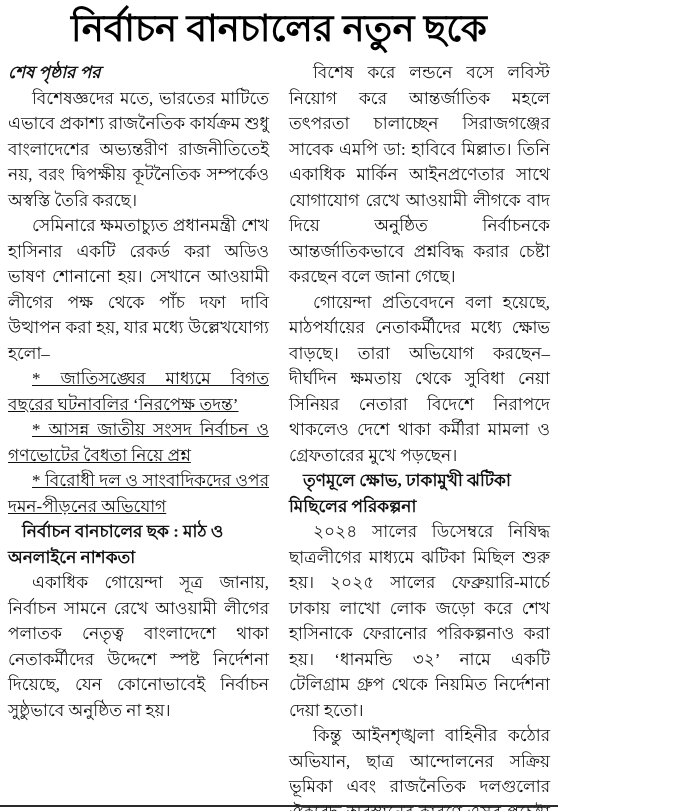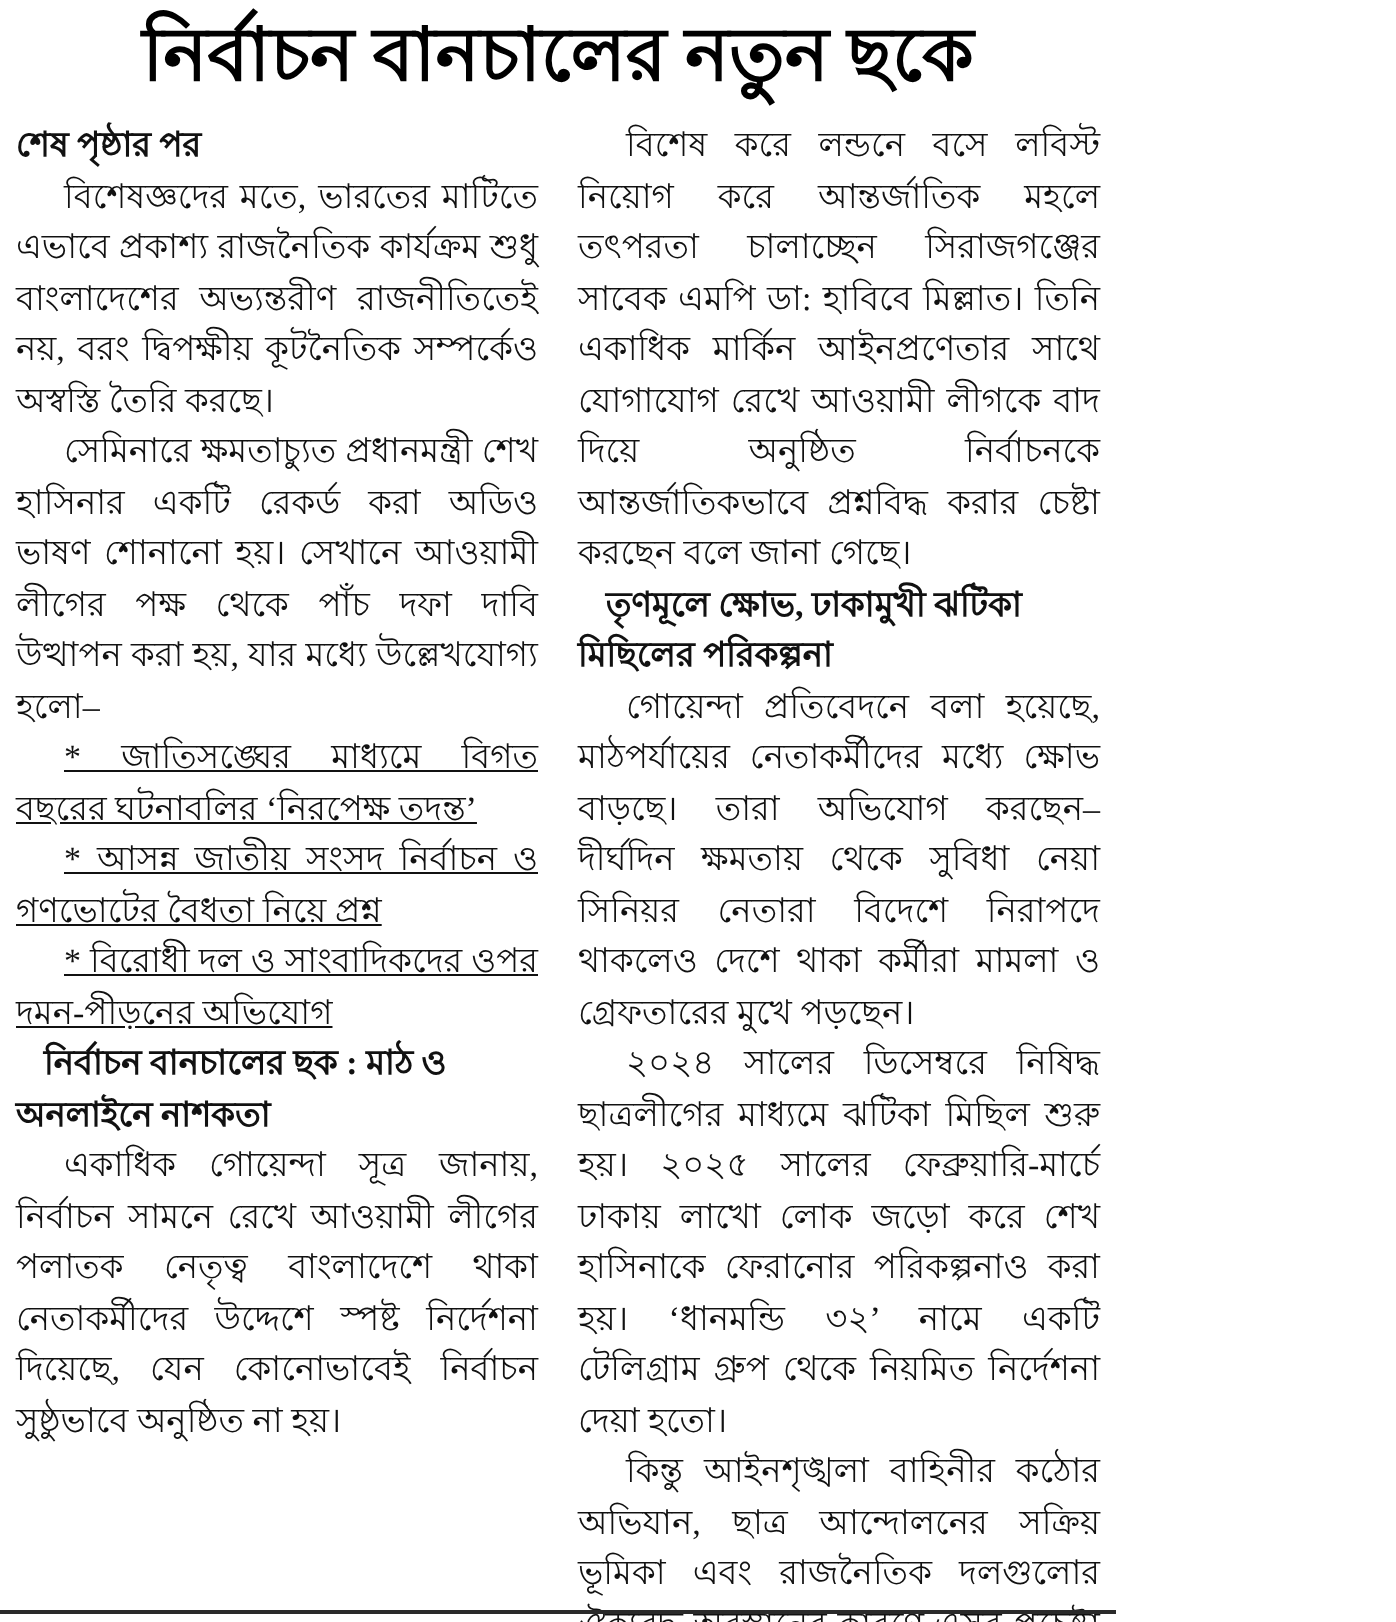--- a/index.html
+++ b/index.html
@@ -34,20 +34,21 @@
     font-size: 17px;
     line-height: 25.5px;
   }
   .blk {
     margin: 0;
     text-align: justify;
     text-justify: inter-word;
   }
   .continuation {
     font-weight: 700;
+    font-style: italic;
     text-indent: 0;
   }
   .para_flush { text-indent: 0; }
   .para { text-indent: 24px; }
   .bullet { text-indent: 24px; text-decoration: underline; }
   .subhead {
     font-weight: 700;
     text-indent: 14px;
     text-align: left;
   }
@@ -71,21 +72,21 @@
         <p class="blk para">বিশেষজ্ঞদের মতে, ভারতের মাটিতে এভাবে প্রকাশ্য রাজনৈতিক কার্যক্রম শুধু বাংলাদেশের অভ্যন্তরীণ রাজনীতিতেই নয়, বরং দ্বিপক্ষীয় কূটনৈতিক সম্পর্কেও অস্বস্তি তৈরি করছে।</p>
         <p class="blk para">সেমিনারে ক্ষমতাচ্যুত প্রধানমন্ত্রী শেখ হাসিনার একটি রেকর্ড করা অডিও ভাষণ শোনানো হয়। সেখানে আওয়ামী লীগের পক্ষ থেকে পাঁচ দফা দাবি উত্থাপন করা হয়, যার মধ্যে উল্লেখযোগ্য হলো–</p>
         <p class="blk bullet">* জাতিসঙ্ঘের মাধ্যমে বিগত বছরের ঘটনাবলির ‘নিরপেক্ষ তদন্ত’</p>
         <p class="blk bullet">* আসন্ন জাতীয় সংসদ নির্বাচন ও গণভোটের বৈধতা নিয়ে প্রশ্ন</p>
         <p class="blk bullet">* বিরোধী দল ও সাংবাদিকদের ওপর দমন-পীড়নের অভিযোগ</p>
         <p class="blk subhead">নির্বাচন বানচালের ছক : মাঠ ও অনলাইনে নাশকতা</p>
         <p class="blk para">একাধিক গোয়েন্দা সূত্র জানায়, নির্বাচন সামনে রেখে আওয়ামী লীগের পলাতক নেতৃত্ব বাংলাদেশে থাকা নেতাকর্মীদের উদ্দেশে স্পষ্ট নির্দেশনা দিয়েছে, যেন কোনোভাবেই নির্বাচন সুষ্ঠুভাবে অনুষ্ঠিত না হয়।</p>
       </div>
     <div class="col" id="col-right">
         <p class="blk para">বিশেষ করে লন্ডনে বসে লবিস্ট নিয়োগ করে আন্তর্জাতিক মহলে তৎপরতা চালাচ্ছেন সিরাজগঞ্জের সাবেক এমপি ডা: হাবিবে মিল্লাত। তিনি একাধিক মার্কিন আইনপ্রণেতার সাথে যোগাযোগ রেখে আওয়ামী লীগকে বাদ দিয়ে অনুষ্ঠিত নির্বাচনকে আন্তর্জাতিকভাবে প্রশ্নবিদ্ধ করার চেষ্টা করছেন বলে জানা গেছে।</p>
+        <p class="blk para">গোয়েন্দা প্রতিবেদনে বলা হয়েছে, মাঠপর্যায়ের নেতাকর্মীদের মধ্যে ক্ষোভ বাড়ছে। তারা অভিযোগ করছেন– দীর্ঘদিন ক্ষমতায় থেকে সুবিধা নেয়া সিনিয়র নেতারা বিদেশে নিরাপদে থাকলেও দেশে থাকা কর্মীরা মামলা ও গ্রেফতারের মুখে পড়ছেন।</p>
         <p class="blk subhead">তৃণমূলে ক্ষোভ, ঢাকামুখী ঝটিকা মিছিলের পরিকল্পনা</p>
-        <p class="blk para">গোয়েন্দা প্রতিবেদনে বলা হয়েছে, মাঠপর্যায়ের নেতাকর্মীদের মধ্যে ক্ষোভ বাড়ছে। তারা অভিযোগ করছেন– দীর্ঘদিন ক্ষমতায় থেকে সুবিধা নেয়া সিনিয়র নেতারা বিদেশে নিরাপদে থাকলেও দেশে থাকা কর্মীরা মামলা ও গ্রেফতারের মুখে পড়ছেন।</p>
         <p class="blk para">২০২৪ সালের ডিসেম্বরে নিষিদ্ধ ছাত্রলীগের মাধ্যমে ঝটিকা মিছিল শুরু হয়। ২০২৫ সালের ফেব্রুয়ারি-মার্চে ঢাকায় লাখো লোক জড়ো করে শেখ হাসিনাকে ফেরানোর পরিকল্পনাও করা হয়। ‘ধানমন্ডি ৩২’ নামে একটি টেলিগ্রাম গ্রুপ থেকে নিয়মিত নির্দেশনা দেয়া হতো।</p>
         <p class="blk para">কিন্তু আইনশৃঙ্খলা বাহিনীর কঠোর অভিযান, ছাত্র আন্দোলনের সক্রিয় ভূমিকা এবং রাজনৈতিক দলগুলোর ঐক্যবদ্ধ অবস্থানের কারণে এসব প্রচেষ্টা ব্যর্থ হয়। পরবর্তীতে জুলাই-আগস্টে ককটেল বিস্ফোরণ, পুলিশের ওপর হামলা ও নাশকতার চেষ্টা বাড়লেও পরিস্থিতি নিয়ন্ত্রণে রাখতে সরকার অপারেশন ‘ডেভিল হান্ট’ চালু করে।</p>
       </div>
   </div>
 
   <div class="bottom-rule"></div>
 </div>
 
 </body></html>

